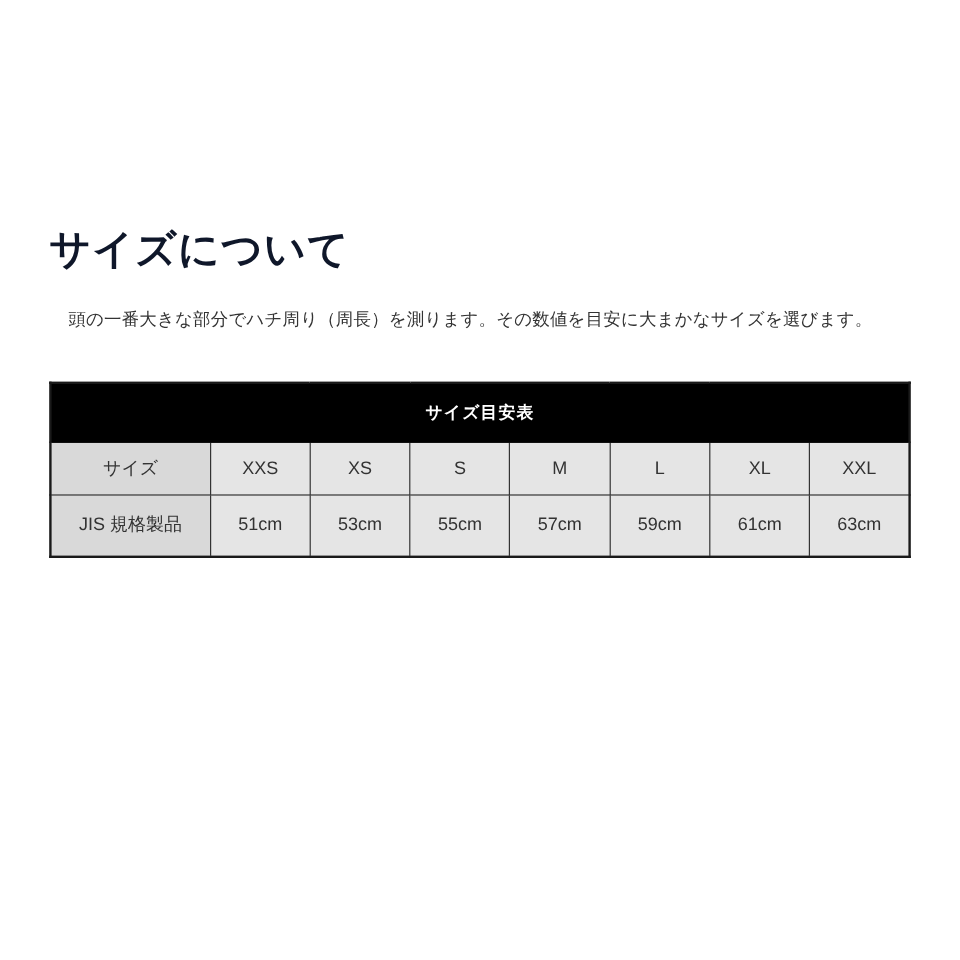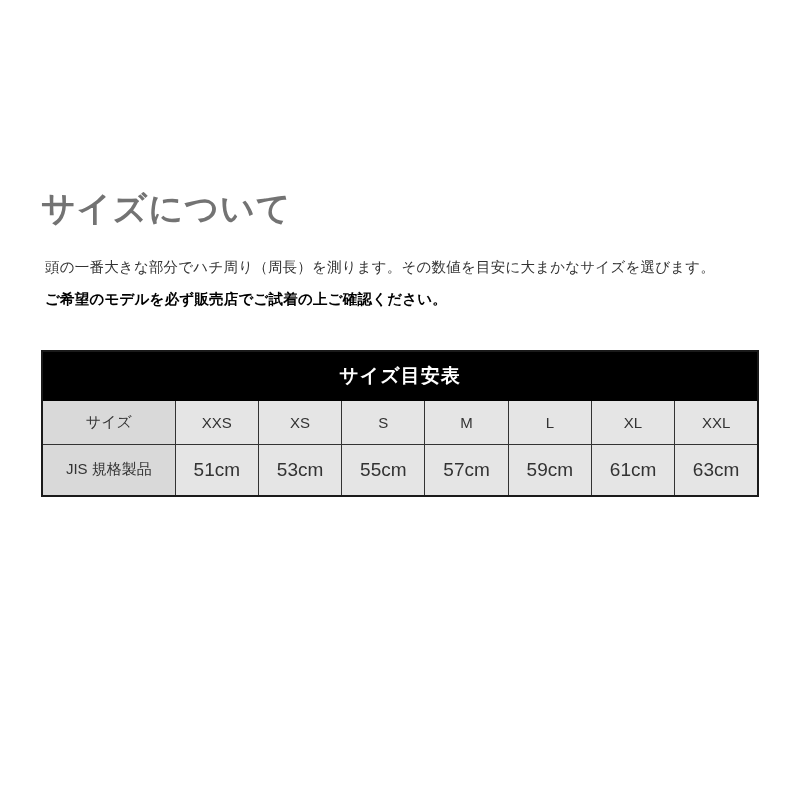--- a/index.html
+++ b/index.html
@@ -18,48 +18,48 @@
     padding: 0 41px;
     box-sizing: border-box;
     width: 800px;
   }
   .page-title {
     margin: 0;
     padding-top: 184px;
     font-size: 34px;
     line-height: 48px;
     font-weight: bold;
-    color: #737373;
+    color: #0f172a;
     letter-spacing: 1px;
   }
   .description {
     margin-top: 21px;
     font-size: 14.5px;
   }
   .description p {
-    margin: 4px;
+    margin: 16px;
     line-height: 28px;
     letter-spacing: 0.2px;
     color: #333333;
   }
   .description p.emphasis {
     font-weight: bold;
     color: #000000;
   }
   table.size-table {
     margin-top: 37px;
     width: 100%;
     border-collapse: collapse;
     table-layout: fixed;
     border: 2px solid #1a1a1a;
   }
   table.size-table th.caption-cell {
     background: #000000;
     color: #ffffff;
-    font-size: 19px;
+    font-size: 14px;
     font-weight: bold;
     height: 46px;
     text-align: center;
     letter-spacing: 1px;
     border: 1px solid #000000;
   }
   table.size-table td,
   table.size-table tbody th {
     border: 1px solid #333333;
     text-align: center;
@@ -75,33 +75,32 @@
   }
   tr.row-sizes {
     height: 44px;
     font-size: 15px;
   }
   tr.row-values {
     height: 51px;
     margin-left: 16px;
   }
   tr.row-values td {
-    font-size: 19px;
+    font-size: 15px;
   }
 </style>
 </head>
 <body>
 
 <div class="page">
 
   <h1 class="page-title">サイズについて</h1>
 
   <div class="description">
     <p>頭の一番大きな部分でハチ周り（周長）を測ります。その数値を目安に大まかなサイズを選びます。</p>
-    <p class="emphasis">ご希望のモデルを必ず販売店でご試着の上ご確認ください。</p>
   </div>
 
   <table class="size-table">
     <colgroup>
       <col style="width:18.6%">
       <col>
       <col>
       <col>
       <col>
       <col>

